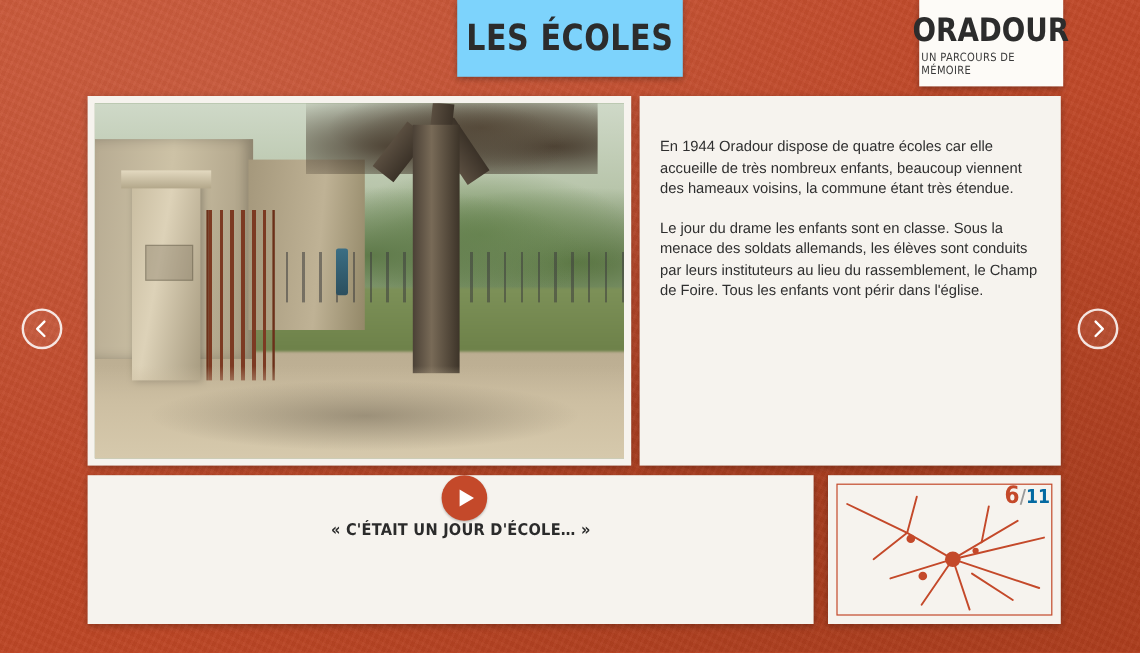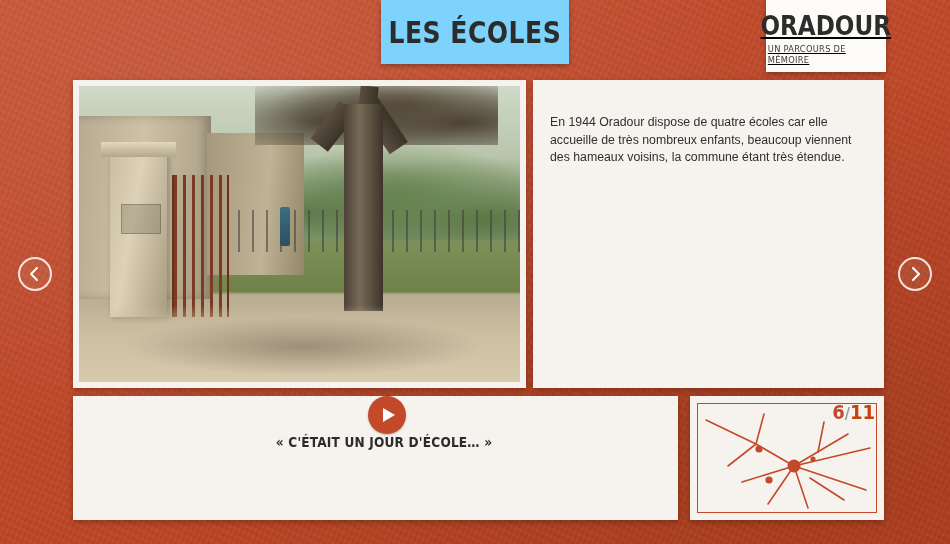--- a/index.html
+++ b/index.html
@@ -45,21 +45,20 @@
 
   .brand-plate {
     position: absolute;
     right: 64px; top: 0;
     width: 120px; height: 72px;
     background: #fdfbf7;
     box-shadow: 0 2px 5px rgba(0,0,0,0.30);
     display: flex; flex-direction: column;
     align-items: center; justify-content: center;
     padding-top: 4px;
-    text-decoration: underline;
   }
   .brand-plate .brand-name {
     font-family: "DejaVu Sans Condensed", "Liberation Sans Narrow", "Liberation Sans", sans-serif;
     font-weight: bold;
     font-size: 27px;
     letter-spacing: 0px;
     color: #2c2c2c;
     text-transform: uppercase;
     line-height: 1;
     transform: scaleX(0.95);
@@ -270,21 +269,21 @@
   }
   .map-counter {
     position: absolute;
     right: 9px; top: 4px;
     font-family: "DejaVu Sans Condensed", "Liberation Sans Narrow", "Liberation Sans", sans-serif;
     font-weight: bold;
     z-index: 3;
   }
   .map-counter .cur { font-size: 20px; color: #c4492a; }
   .map-counter .sep { font-size: 16px; color: #9a9a9a; }
-  .map-counter .tot { font-size: 20px; color: #c2410c; }
+  .map-counter .tot { font-size: 16px; color: #0369a1; }
   .map-svg { position: absolute; left: 0; top: 0; }
 
   .sr { position: absolute; width: 1px; height: 1px; overflow: hidden; clip: rect(0 0 0 0); }
 </style>
 </head>
 <body>
 
 <div class="bg-texture"></div>
 
 <div class="title-plate">
@@ -327,20 +326,21 @@
     <div class="ph-branch3"></div>
     <div class="ph-trunk"></div>
     <div class="ph-path"></div>
     <div class="ph-shadow"></div>
     <span class="sr">Entrée de l'école des filles d'Oradour, portail et grand arbre</span>
   </div>
 </div>
 
 <div class="text-panel">
   <p>En 1944 Oradour dispose de quatre écoles car elle accueille de très nombreux enfants, beaucoup viennent des hameaux voisins, la commune étant très étendue.</p>
+  <p>Le jour du drame les enfants sont en classe. Sous la menace des soldats allemands, les élèves sont conduits par leurs instituteurs au lieu du rassemblement, le Champ de Foire. Tous les enfants vont périr dans l'église.</p>
 </div>
 
 <div class="audio-panel">
   <div class="play-button">
     <div class="tri"></div>
   </div>
   <div class="audio-meta">
     <div class="audio-title">« C'ÉTAIT UN JOUR D'ÉCOLE… »</div>
   </div>
 </div>

